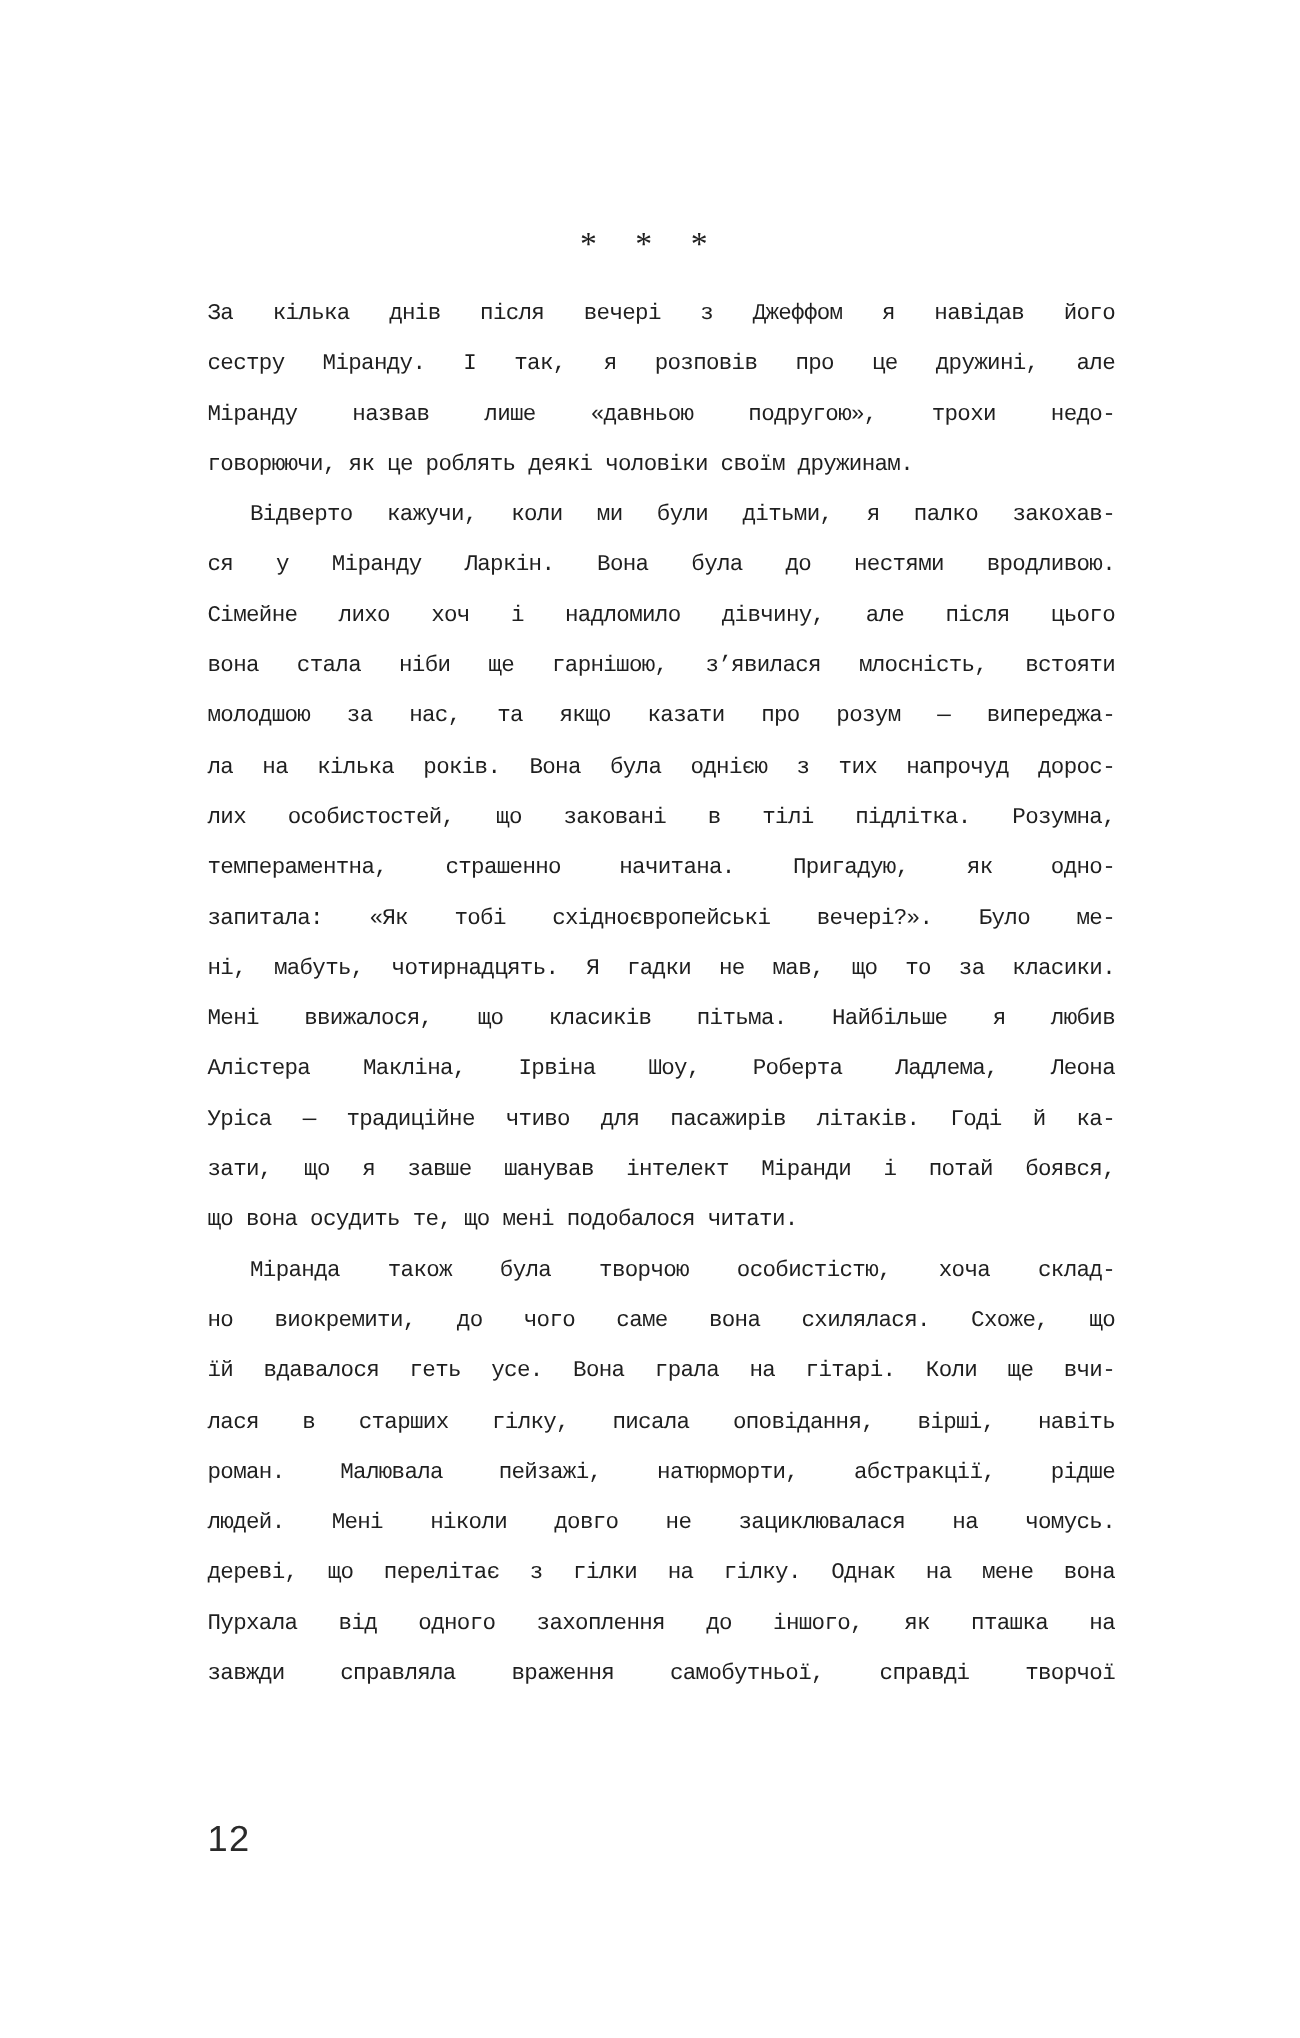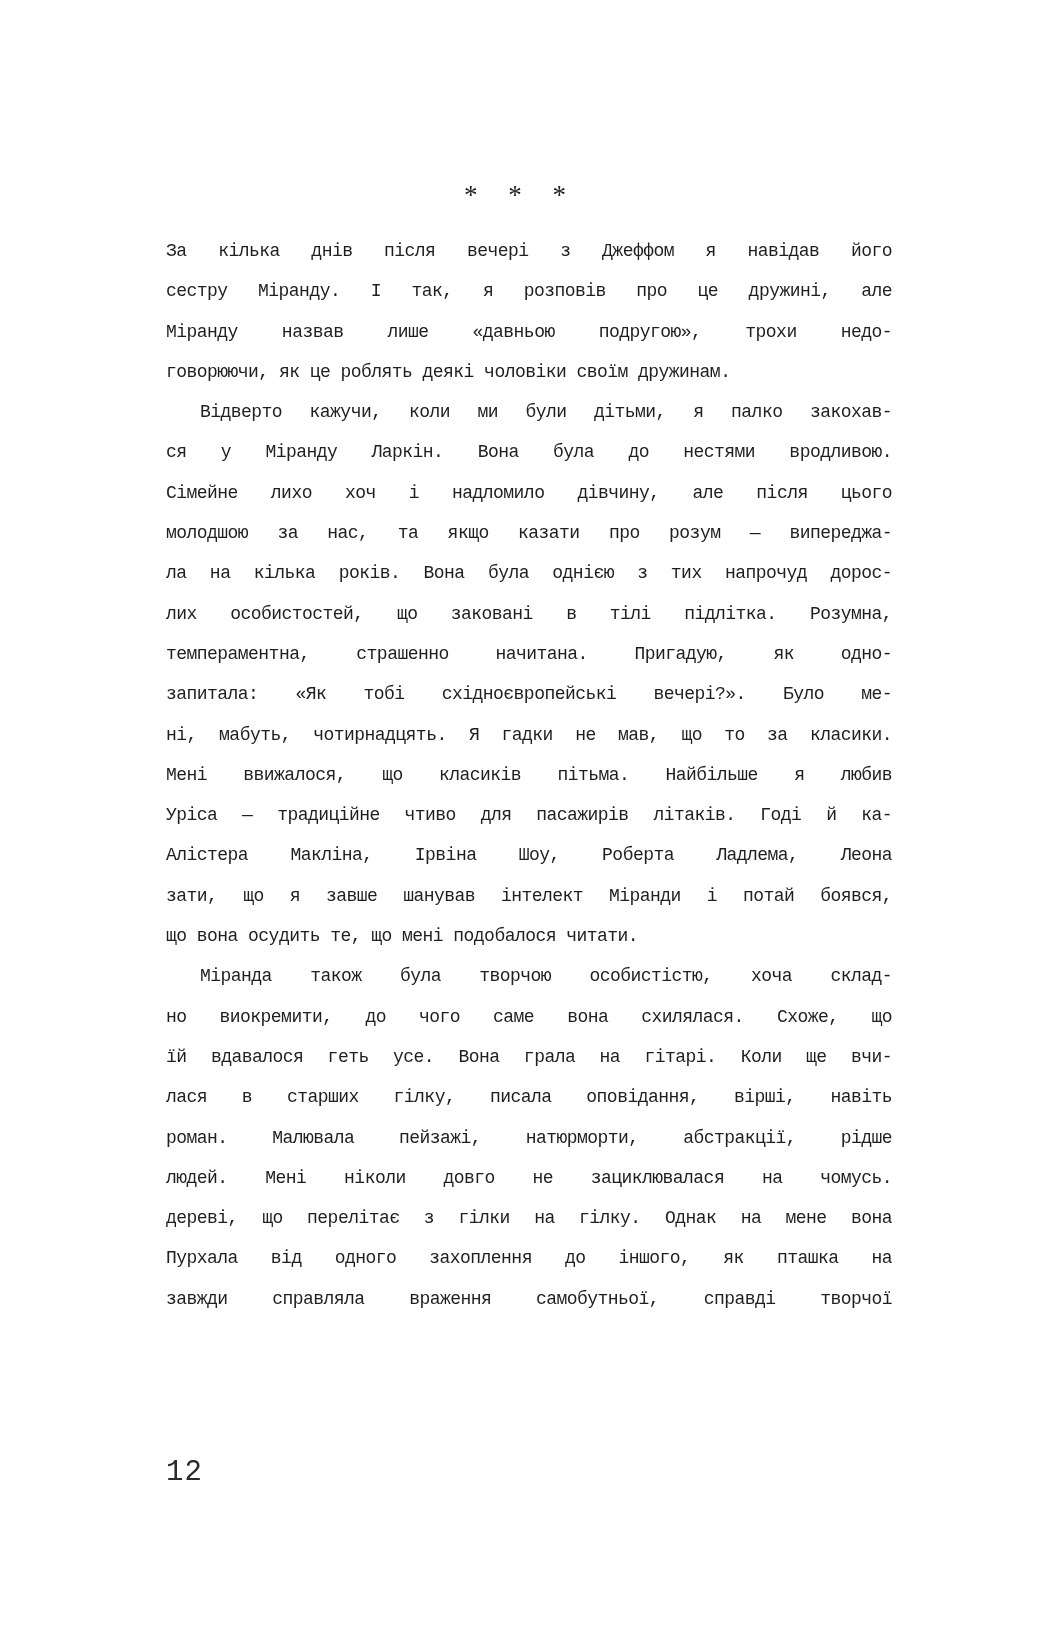--- a/index.html
+++ b/index.html
@@ -52,21 +52,21 @@
     text-align: right;
     text-align-last: left;
   }
   .line.indent {
     text-indent: 34px;
   }
   .page-number {
     position: absolute;
     left: 166px;
     top: 1456px;
-    font-family: Liberation Mono, monospace;
+    font-family: Liberation Sans, sans-serif;
     font-size: 29px;
     letter-spacing: 1px;
     color: #2a2a2a;
   }
 </style>
 </head>
 <body>
 
 <div class="page">
   <div class="separator">* * *</div>
@@ -75,29 +75,30 @@
       <div class="paragraph">
         <div class="line">За кілька днів після вечері з Джеффом я навідав його</div>
         <div class="line">сестру Міранду. І так, я розповів про це дружині, але</div>
         <div class="line">Міранду назвав лише «давньою подругою», трохи недо-</div>
         <div class="line lastline">говорюючи, як це роблять деякі чоловіки своїм дружинам.</div>
       </div>
       <div class="paragraph">
         <div class="line indent">Відверто кажучи, коли ми були дітьми, я палко закохав-</div>
         <div class="line">ся у Міранду Ларкін. Вона була до нестями вродливою.</div>
         <div class="line">Сімейне лихо хоч і надломило дівчину, але після цього</div>
+        <div class="line">вона стала ніби ще гарнішою, з’явилася млосність, встояти</div>
         <div class="line">молодшою за нас, та якщо казати про розум — випереджа-</div>
         <div class="line">ла на кілька років. Вона була однією з тих напрочуд дорос-</div>
         <div class="line">лих особистостей, що заковані в тілі підлітка. Розумна,</div>
         <div class="line">темпераментна, страшенно начитана. Пригадую, як одно-</div>
         <div class="line">запитала: «Як тобі східноєвропейські вечері?». Було ме-</div>
         <div class="line">ні, мабуть, чотирнадцять. Я гадки не мав, що то за класики.</div>
         <div class="line">Мені ввижалося, що класиків пітьма. Найбільше я любив</div>
+        <div class="line">Алістера Макліна, Ірвіна Шоу, Роберта Ладлема, Леона</div>
         <div class="line">Уріса — традиційне чтиво для пасажирів літаків. Годі й ка-</div>
-        <div class="line">Алістера Макліна, Ірвіна Шоу, Роберта Ладлема, Леона</div>
         <div class="line">зати, що я завше шанував інтелект Міранди і потай боявся,</div>
         <div class="line lastline">що вона осудить те, що мені подобалося читати.</div>
       </div>
       <div class="paragraph">
         <div class="line indent">Міранда також була творчою особистістю, хоча склад-</div>
         <div class="line">но виокремити, до чого саме вона схилялася. Схоже, що</div>
         <div class="line">їй вдавалося геть усе. Вона грала на гітарі. Коли ще вчи-</div>
         <div class="line">лася в старших гілку, писала оповідання, вірші, навіть</div>
         <div class="line">роман. Малювала пейзажі, натюрморти, абстракції, рідше</div>
         <div class="line">людей. Мені ніколи довго не зациклювалася на чомусь.</div>

